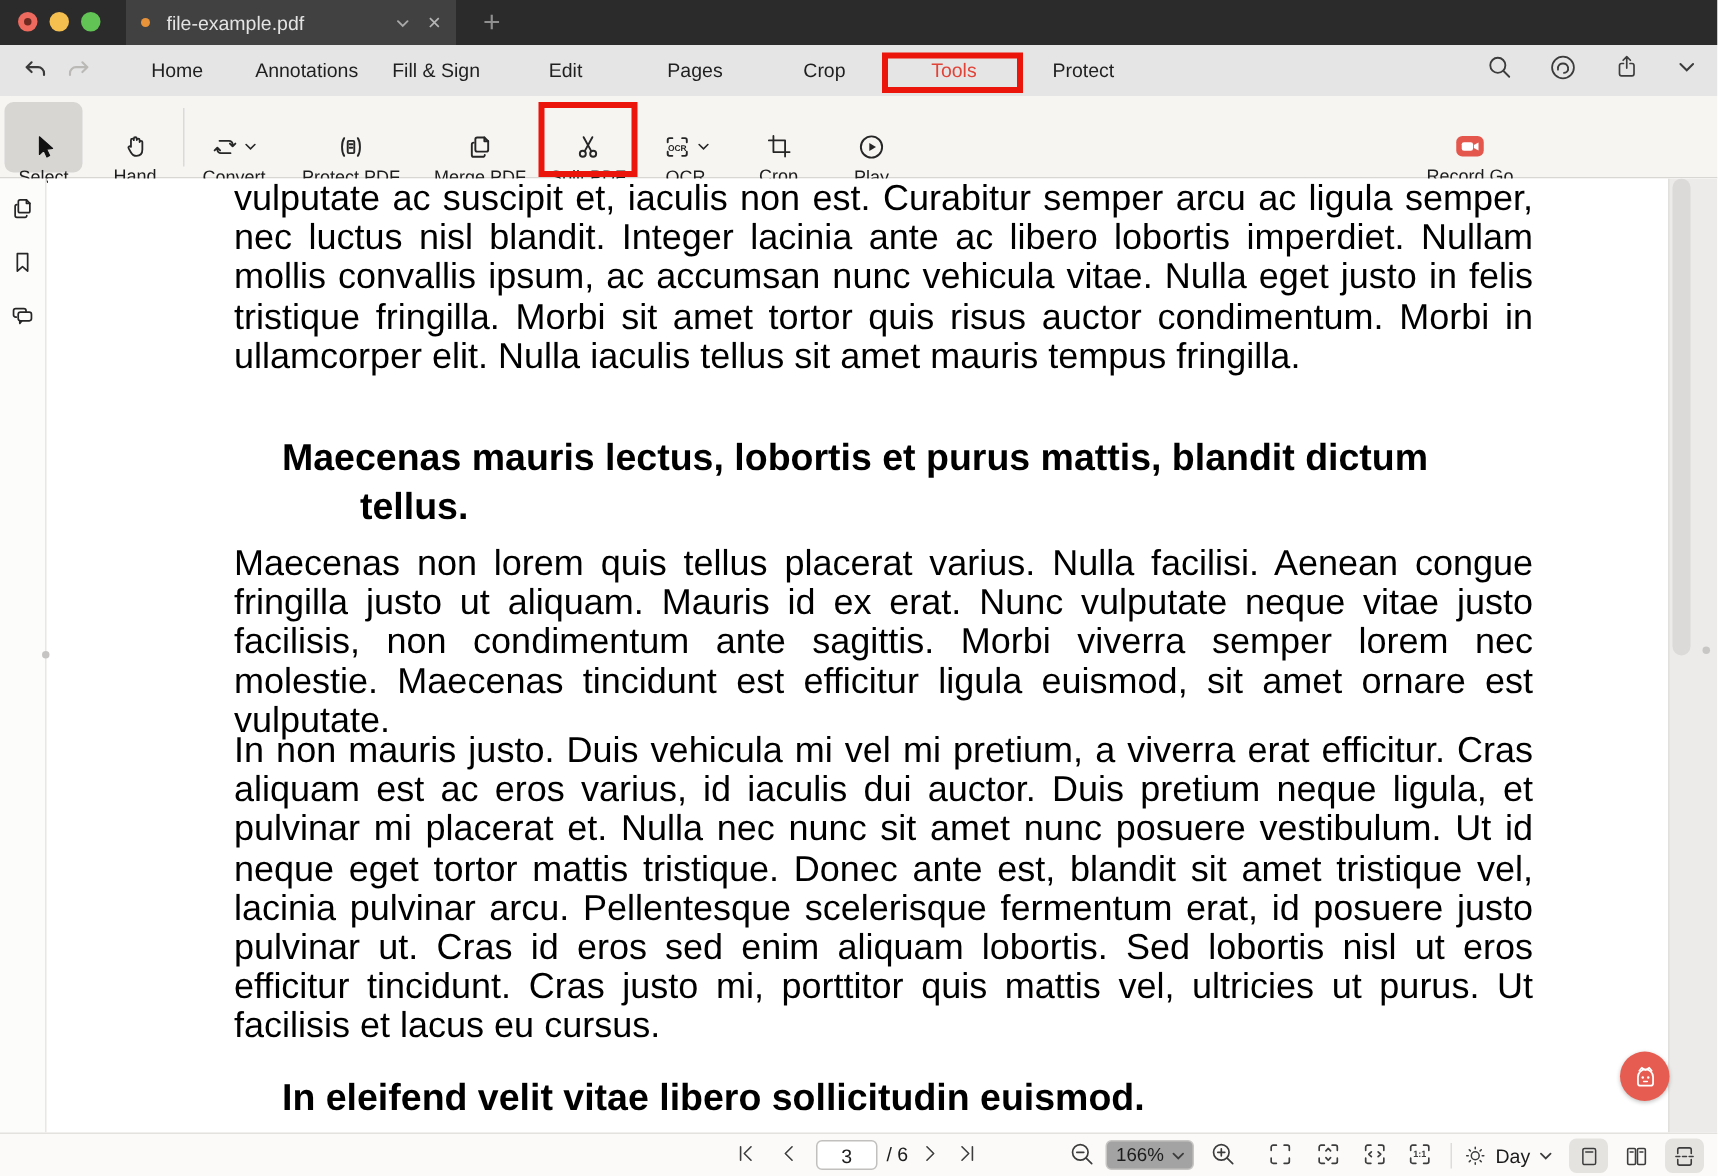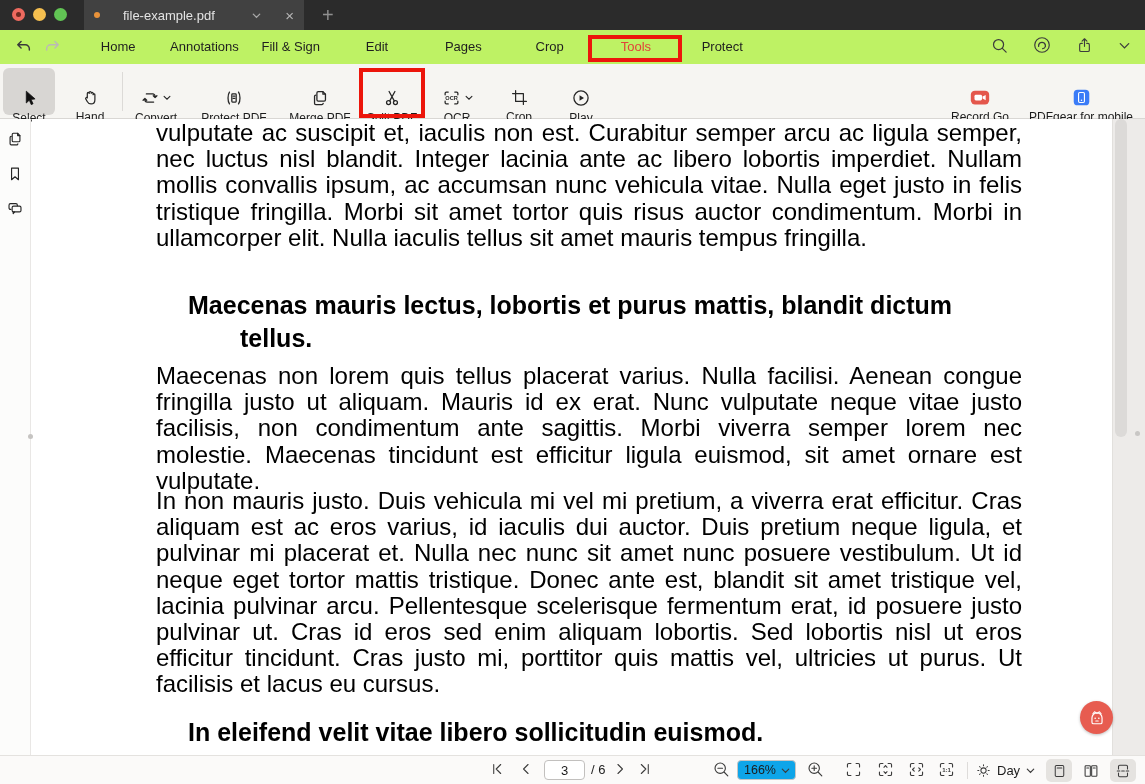--- a/index.html
+++ b/index.html
@@ -7,29 +7,29 @@
   body { font-family:"Liberation Sans",sans-serif; position:relative; background:#fff; overflow:hidden; }
 
   
   .titlebar { position:absolute; left:0; top:0; width:1145px; height:30px; background:#2b2b2b; }
   .lights { position:absolute; left:12px; top:8px; display:flex; gap:8px; align-items:center; }
   .light { width:13px; height:13px; border-radius:50%; position:relative; }
   .light-close { background:#ee6a5f; }
   .light-close .editdot { position:absolute; left:4px; top:4px; width:5px; height:5px; border-radius:50%; background:#6e2a20; }
   .light-min { background:#f5bf4f; }
   .light-max { background:#61c454; }
-  .tab { position:absolute; left:84px; top:0; height:30px; width:220px; background:#414141; display:flex; align-items:center; padding:0 10px; gap:23px; }
+  .tab { position:absolute; left:84px; top:0; height:30px; width:220px; background:#414141; display:flex; align-items:center; padding:0 10px; gap:11px; }
   .unsaved-dot { width:6px; height:6px; border-radius:50%; background:#e8923a; flex:0 0 auto; }
   .tab-title { color:#e3e3e3; font-size:13px; flex:1; white-space:nowrap; overflow:hidden; }
   .tab-ic { color:#a9a9a9; display:flex; align-items:center; }
   .tab-close { color:#b5b5b5; font-size:15px; line-height:1; }
   .newtab { position:absolute; left:316px; top:0; height:30px; display:flex; align-items:center; color:#8f8f8f; font-size:20px; padding:0 6px; }
 
   
-  .menubar { position:absolute; left:0; top:30px; width:1145px; height:34px; background:#bef264; }
+  .menubar { position:absolute; left:0; top:30px; width:1145px; height:34px; background:#e5e5e5; }
   .mb-undo { position:absolute; left:13px; top:7px; }
   .mb-redo { position:absolute; left:44px; top:7px; }
   .menu-items { position:absolute; left:75px; top:0; height:34px; display:flex; }
   .menu-item { width:86.3px; text-align:center; line-height:34px; font-size:13px; color:#1f1f1f; cursor:default; }
   .menu-item.active { color:#e04439; }
   .menubar-right { position:absolute; right:13px; top:0; height:34px; display:flex; align-items:center; gap:23px; }
 
   
   .toolbar { position:absolute; left:0; top:64px; width:1145px; height:55px; background:#f6f5f2; border-bottom:1px solid #d9d7d4; }
   .tbtn { position:absolute; top:4px; height:47px; display:flex; flex-direction:column; align-items:center; justify-content:flex-start; gap:3px; padding-top:20px; border-radius:6px; }
@@ -59,21 +59,21 @@
   .b1 { top:170px; width:812px; padding-left:84px; text-indent:-52px; }
   .b2 { top:244px; }
   .b3 { top:369px; }
   .b4 { top:597px; padding-left:32px; width:866px; }
 
   
   .statusbar { position:absolute; left:0; top:755px; width:1145px; height:29px; background:#fbfaf9; border-top:1px solid #e4e2df; }
   .sbi { position:absolute; top:4px; display:flex; align-items:center; justify-content:center; }
   .page-input { position:absolute; left:544px; top:4px; width:41px; height:20px; border:1px solid #c2c0be; border-radius:4px; background:#fff; text-align:center; font-size:13px; font-family:"Liberation Sans",sans-serif; color:#1c1c1c; }
   .page-total { position:absolute; left:591px; top:0; line-height:28px; font-size:13px; color:#1c1c1c; }
-  .zoom-box { position:absolute; left:737px; top:4px; width:59px; height:20px; border:1px solid #c8c6c4; border-radius:4px; background:#0ea5e9; display:flex; align-items:center; padding:0 4px 0 6px; gap:4px; }
+  .zoom-box { position:absolute; left:737px; top:4px; width:59px; height:20px; border:1px solid #c8c6c4; border-radius:4px; background:#a3a3a3; display:flex; align-items:center; padding:0 4px 0 6px; gap:4px; }
   .zoom-box .zv { font-size:12.5px; color:#1c1c1c; flex:1; }
   .sb-sep { position:absolute; left:967px; top:6px; width:1px; height:17px; background:#dedcda; }
   .theme { position:absolute; left:975px; top:0; height:28px; display:flex; align-items:center; gap:5px; }
   .theme .tl { font-size:13px; color:#1c1c1c; }
   .laybtn { position:absolute; top:3px; width:26px; height:23px; border-radius:5px; display:flex; align-items:center; justify-content:center; }
   .laybtn.on { background:#e5e3e0; }
 
   
   .robot { position:absolute; left:1080px; top:701px; width:33px; height:33px; border-radius:50%; background:#e75c50; display:flex; align-items:center; justify-content:center; box-shadow:0 1px 3px rgba(0,0,0,.25); z-index:40; }
 
@@ -257,30 +257,20 @@
     <span class="ticon">
       <svg width="22" height="19" viewBox="0 0 24 20">
           <rect x="2" y="2.5" width="20" height="15" rx="4.5" fill="#e4574c"></rect>
           <rect x="6" y="7" width="8.2" height="6.2" rx="1.6" fill="#fff"></rect>
           <path d="M14.8 9 L18.2 7.2 v5.8 L14.8 11.2 Z" fill="#fff"></path>
         </svg>
     </span>
     <span class="tlabel">Record Go</span>
   </div>
 
-  <div class="tbtn" style="left:1022px;width:118px;">
-    <span class="ticon">
-      <svg width="19" height="19" viewBox="0 0 22 22">
-          <rect x="2" y="2" width="18" height="18" rx="4.5" fill="#3b7cf7"></rect>
-          <rect x="7.6" y="5.2" width="6.8" height="11.6" rx="1.4" fill="none" stroke="#fff" stroke-width="1.3"></rect>
-          <circle cx="11" cy="14.2" r="0.9" fill="#fff"></circle>
-        </svg>
-    </span>
-    <span class="tlabel">PDFgear for mobile</span>
-  </div>
 </div>
 
 <div class="ann ann-tools"></div>
 <div class="ann ann-split"></div>
 
 <div class="sidebar">
   <span>
     <svg width="18" height="18" viewBox="0 0 22 22" class="si">
         <path d="M9 4 h5.2 L17 6.8 V13 a1.4 1.4 0 0 1 -1.4 1.4 H9 A1.4 1.4 0 0 1 7.6 13 V5.4 A1.4 1.4 0 0 1 9 4 Z"></path>
         <path d="M14.2 4 v2.8 H17"></path>

